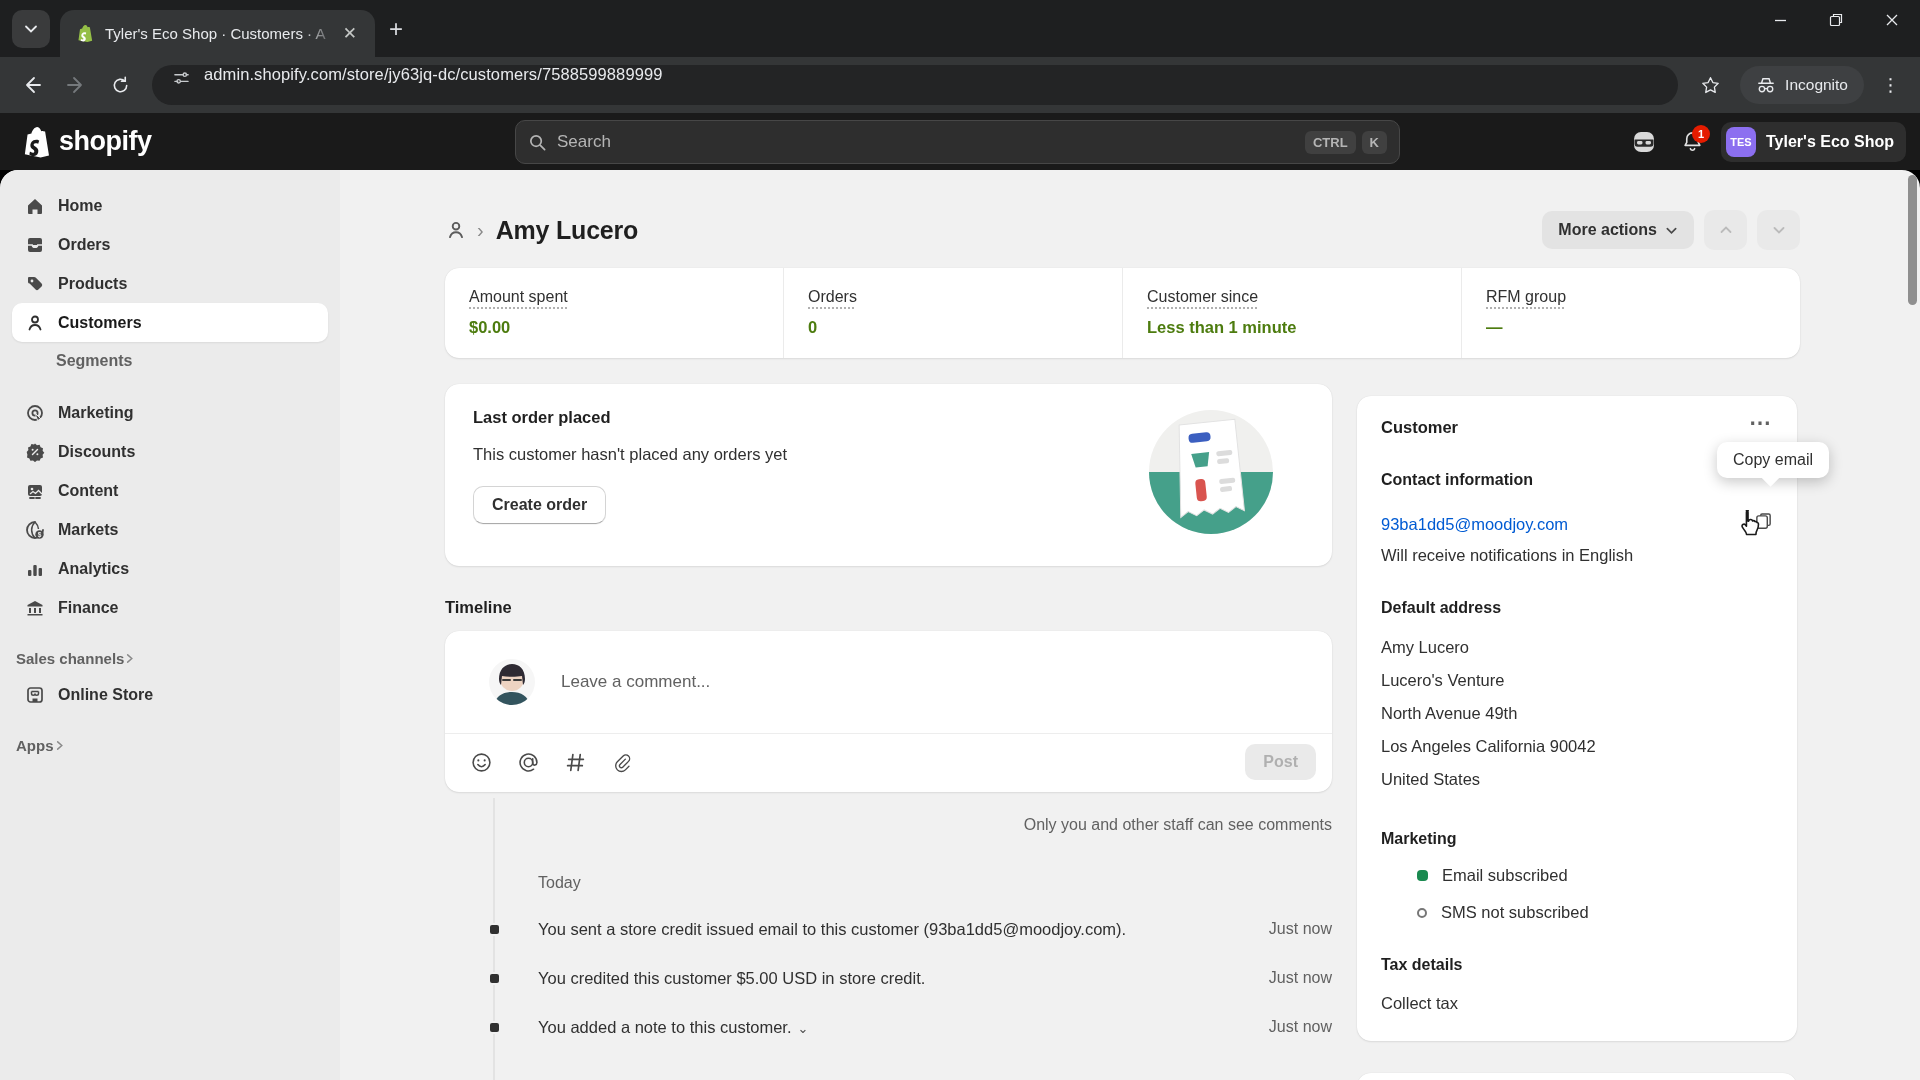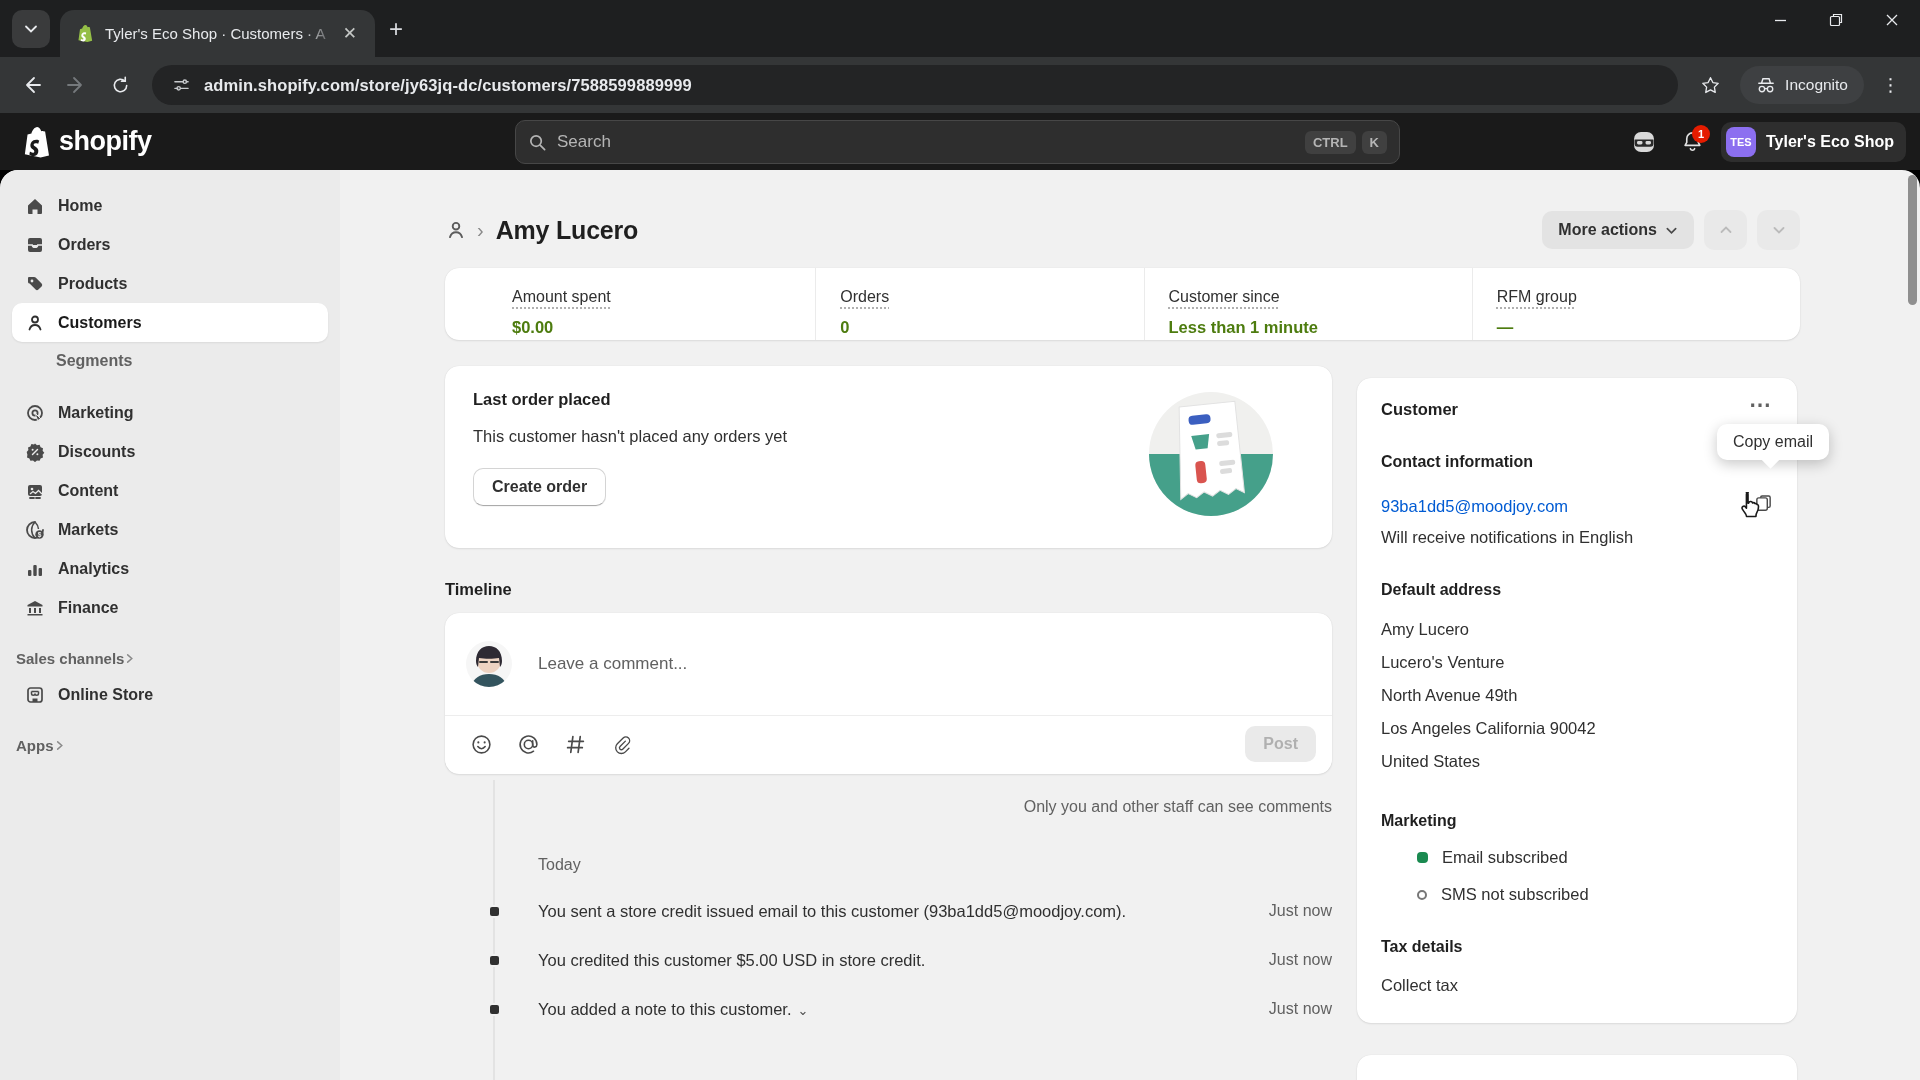--- a/index.html
+++ b/index.html
@@ -14,21 +14,21 @@
     display:flex; align-items:center; padding:0 12px 0 16px; }
   .tab-title { flex:1; color:#e8eaed; font-size:15px; white-space:nowrap; overflow:hidden; margin-left:10px;
     -webkit-mask-image:linear-gradient(90deg,#000 85%,transparent); mask-image:linear-gradient(90deg,#000 85%,transparent); }
   .tab-close { color:#c4c7c5; font-size:17px; padding:2px 6px; border-radius:50%; }
   .newtab-btn { color:#dadce0; font-size:24px; font-weight:300; margin:0 0 14px 14px; }
   .win-controls { position:absolute; right:0; top:0; height:40px; display:flex; }
   .win-btn { width:56px; height:40px; display:flex; align-items:center; justify-content:center; color:#e8eaed; }
 
   .toolbar { height:56px; background:#343637; display:flex; align-items:center; padding:0 12px; gap:4px; }
   .nav-btn { width:40px; height:40px; border-radius:50%; display:flex; align-items:center; justify-content:center; }
-  .omnibox { flex:1; height:40px; margin:0 8px; background:#232425; border-radius:20px; display:flex; align-items:center; padding:0 16px;font-weight:bold; }
+  .omnibox { flex:1; height:40px; margin:0 8px; background:#232425; border-radius:20px; display:flex; align-items:flex-start; padding:0 16px; }
   .site-info { width:26px; height:26px; border-radius:50%; display:flex; align-items:center; justify-content:center; margin-right:10px; }
   .url { color:#e8eaed; font-size:16.5px; letter-spacing:.1px; }
   .star-btn { width:40px; height:40px; display:flex; align-items:center; justify-content:center; }
   .incog-chip { height:38px; background:#3e4042; border-radius:19px; display:flex; align-items:center; gap:9px; padding:0 16px; margin:0 6px; }
   .incog-chip span { color:#e8eaed; font-size:15.5px; }
   .kebab { width:34px; display:flex; align-items:center; justify-content:center; color:#e8eaed; font-size:18px; letter-spacing:1px; }
 
   
   .app-header { height:57px; background:#1a1a1a; display:flex; align-items:center; position:relative; padding:0 22px; }
   .logo { display:flex; align-items:center; gap:7px; }
@@ -62,40 +62,40 @@
   .page-head { display:flex; align-items:center; height:44px; }
   .crumb-sep { color:#8a8a8a; font-size:20px; margin:0 12px 0 10px; }
   .page-title { font-size:25px; font-weight:700; color:#1f1f1f; letter-spacing:-.2px; }
   .head-actions { margin-left:auto; display:flex; align-items:center; gap:10px; }
   .btn-gray { background:#e3e3e3; border:none; border-radius:10px; padding:10px 16px; font-size:16px; font-weight:600; color:#303030;
     display:flex; align-items:center; gap:8px; font-family:inherit; }
   .pager-btn { width:43px; height:40px; border-radius:10px; background:#e9e9e9; display:flex; align-items:center; justify-content:center; }
 
   .card { background:#fff; border-radius:14px; box-shadow:0 1px 2px rgba(0,0,0,.09), 0 0 1px rgba(0,0,0,.12); }
 
-  .stats-card { margin-top:16px; display:flex; height:72px;padding-left:43px; }
+  .stats-card { margin-top:16px; display:flex; height:90px; }
   .stat { flex:1; padding:20px 24px; }
   .stat + .stat { border-left:1px solid #ebebeb; }
   .stat-label { font-size:16px; color:#303030; text-decoration:underline dotted #b0b0b0 2px; text-underline-offset:5px; }
   .stat-value { margin-top:12px; font-size:16.5px; font-weight:600; color:#4d7c0f; }
 
   .columns { display:flex; gap:25px; margin-top:26px; align-items:flex-start; }
   .col-main { width:887px; }
   .col-side { width:440px; }
 
   .last-order { padding:24px 28px; height:182px; position:relative; }
   .card-title { font-size:16.5px; font-weight:650; color:#1f1f1f; }
   .lo-msg { margin-top:18px; font-size:16.5px; color:#303030; }
   .btn-secondary { margin-top:22px; background:#fff; border:1px solid #d4d4d4; border-bottom-color:#ababab; border-radius:10px;
     padding:9px 18px; font-size:16px; font-weight:600; color:#303030; box-shadow:0 1px 0 rgba(0,0,0,.04); font-family:inherit; }
   .lo-illo { position:absolute; right:46px; top:16px; }
 
   .tl-heading { margin-top:32px; font-size:16.5px; font-weight:650; color:#1f1f1f; }
   .composer { margin-top:14px; overflow:hidden; }
-  .composer-top { display:flex; align-items:center; gap:26px; padding:28px 21px; }
+  .composer-top { display:flex; align-items:center; gap:26px; padding:28px 44px; }
   .comment-input { border:none; outline:none; flex:1; font-size:17px; font-family:inherit; color:#303030; background:transparent; }
   .comment-input::placeholder { color:#616161; }
   .composer-bar { border-top:1px solid #ededed; display:flex; align-items:center; padding:10px 16px 12px 26px; gap:26px; }
   .btn-post { margin-left:auto; background:#eaeaea; color:#b0b0b0; border:none; border-radius:10px; padding:9px 18px;
     font-size:16px; font-weight:600; font-family:inherit; }
   .tl-note { margin-top:24px; text-align:right; font-size:16px; color:#616161; }
 
   .feed { position:relative; margin-top:40px; padding-left:93px; }
   .feed::before { content:""; position:absolute; left:48px; top:-76px; bottom:-200px; width:2px; background:#e3e3e3; }
   .feed-day { font-size:16px; color:#616161; margin-bottom:28px; }

